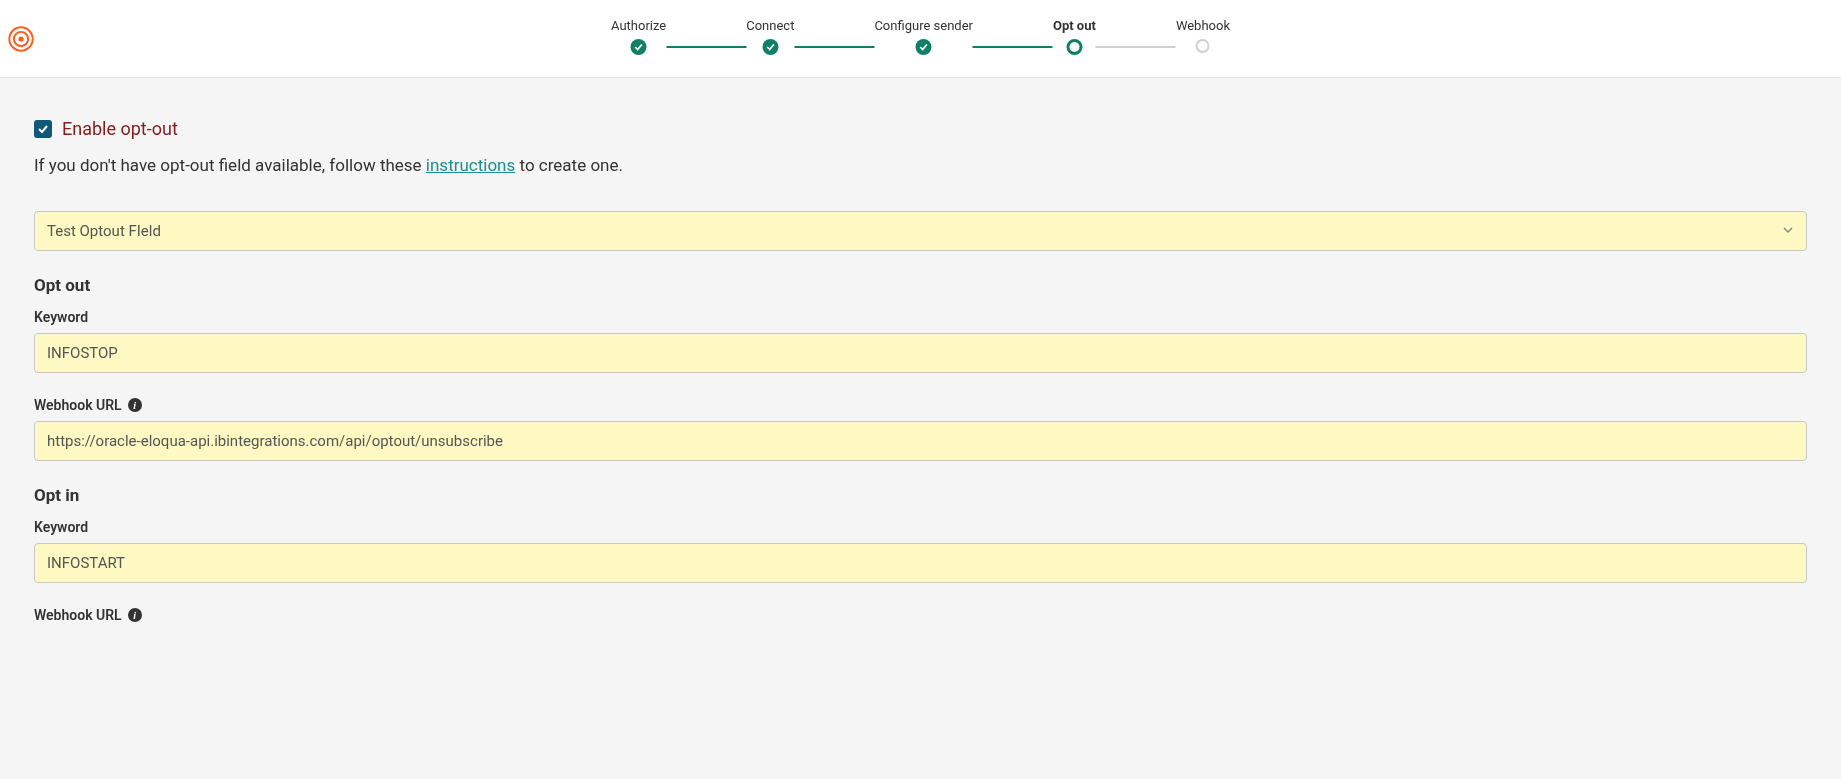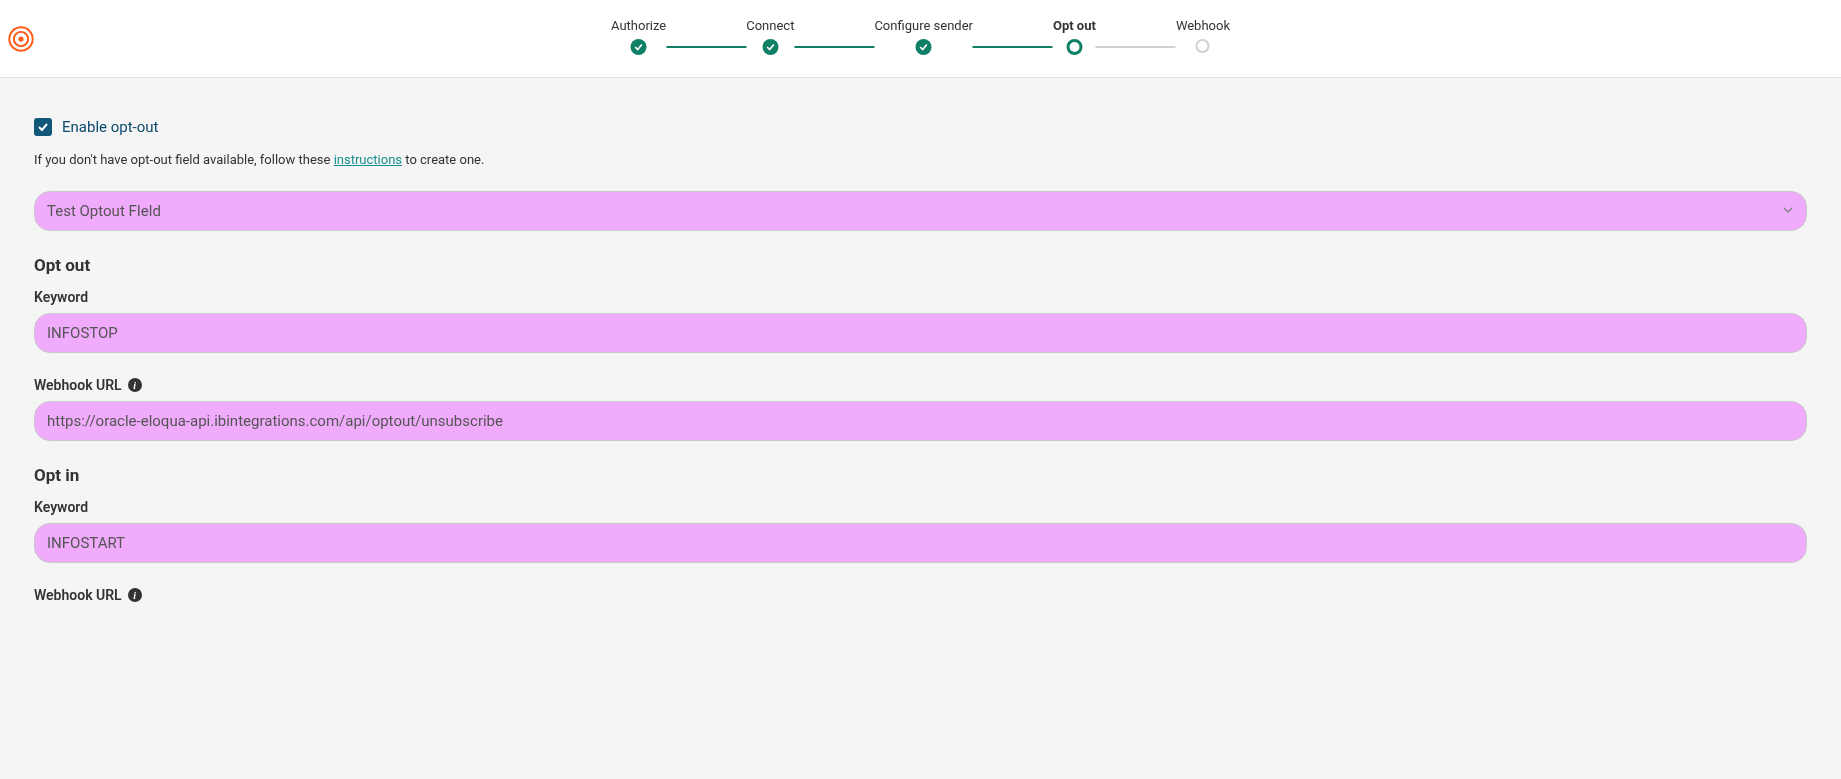--- a/index.html
+++ b/index.html
@@ -93,27 +93,27 @@
     height: 18px;
     background: #10577a;
     border-radius: 3px;
     display: flex;
     align-items: center;
     justify-content: center;
     cursor: pointer;
   }
   .checkbox svg { width: 12px; height: 12px; }
   .checkbox-label {
-    font-size: 15px;
-    color: #0c4a6e;
+    font-size: 18px;
+    color: #7f1d1d;
   }
   .help-text {
-    font-size: 13px;
-    color: #333;
-    margin-bottom: 24px;
+    font-size: 17px;
+    color: #333;
+    margin-bottom: 36px;
   }
   .help-text a {
     color: #1a8f8f;
     text-decoration: underline;
   }
   .field-group {
     margin-bottom: 24px;
   }
   .field-label {
     font-size: 14px;
@@ -135,22 +135,22 @@
     justify-content: center;
     font-size: 10px;
     font-weight: 700;
     font-style: italic;
     font-family: Georgia, serif;
   }
   .select, .input {
     width: 100%;
     height: 40px;
     border: 1px solid #c8c8c8;
-    border-radius: 16px;
-    background: #f0abfc;
+    border-radius: 4px;
+    background: #fef9c3;
     padding: 0 12px;
     font-size: 15px;
     color: #555;
     display: flex;
     align-items: center;
     justify-content: space-between;
     font-family: inherit;
   }
   .select { cursor: pointer; }
   .select-chevron {

